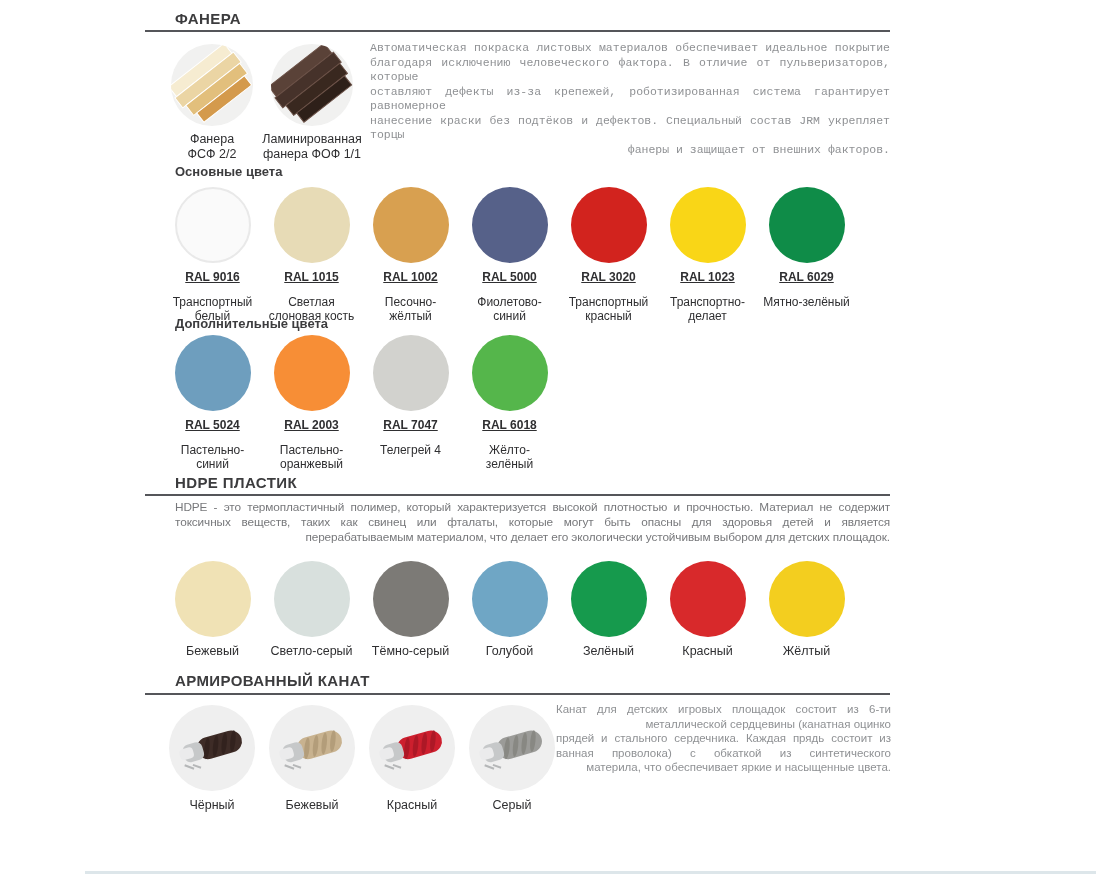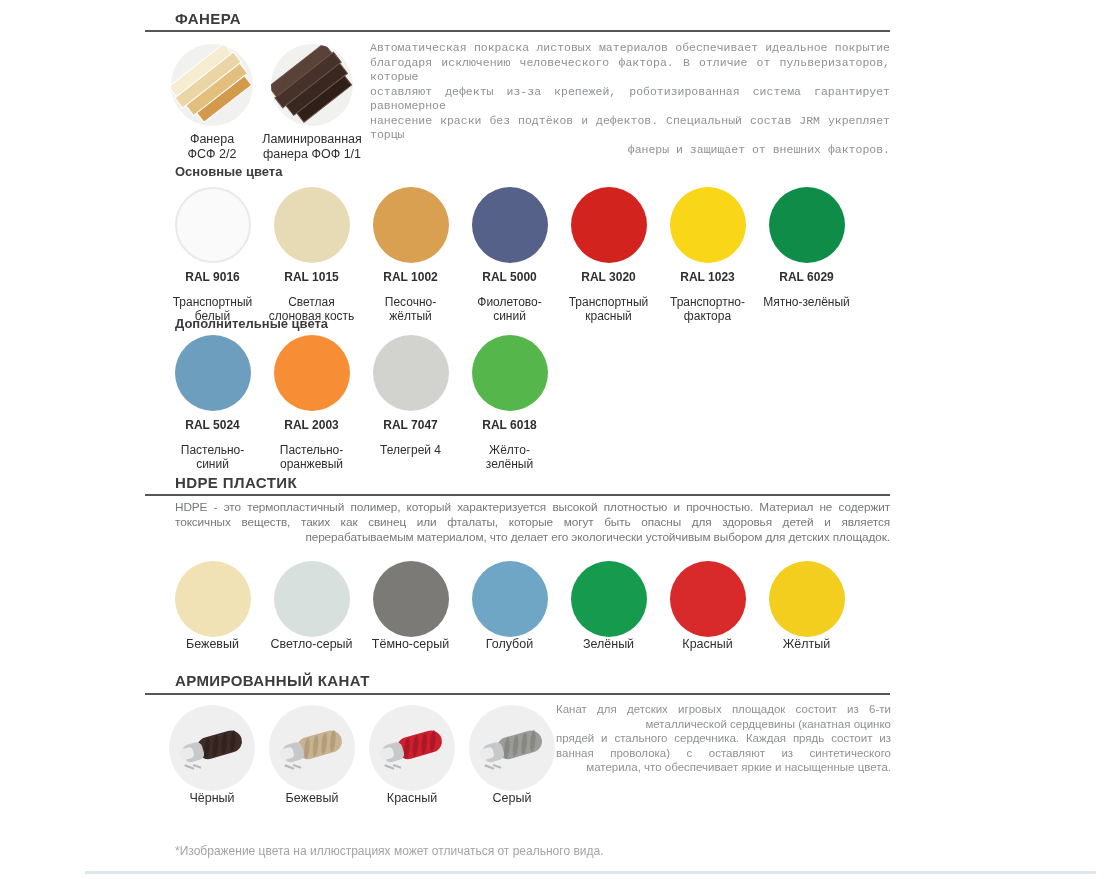--- a/index.html
+++ b/index.html
@@ -13,23 +13,23 @@
 
   .para{position:absolute;font-size:11.5px;line-height:14.5px;color:#8f9194;}
   .para .ln{text-align:right;white-space:normal;}
   .para .jl{text-align:justify;text-align-last:justify;}
   .para-hdpe{color:#77787b;font-size:11.8px;line-height:15px;letter-spacing:-0.1px;}
 
   .row{position:absolute;display:flex;}
   .cell{width:99px;display:flex;flex-direction:column;align-items:center;}
   .cell-w100{width:100px;}
   .circle{width:76px;height:76px;border-radius:50%;border:2px solid transparent;box-sizing:border-box;}
-  .ral{margin-top:7px;font-size:12px;font-weight:700;text-align:center;color:#2f2f31;}
+  .ral{margin-top:7px;font-size:12px;font-weight:700;text-align:center;color:#2f2f31;text-decoration:underline;}
   .cname{margin-top:11px;font-size:12px;line-height:14px;text-align:center;white-space:pre-line;color:#2f2f31;}
-  .single-name{font-size:12.5px;text-align:center;color:#2f2f31;}
+  .single-name{margin-top:7px;font-size:12.5px;text-align:center;color:#2f2f31;}
 
   .photo-label{margin-top:6px;font-size:12.5px;line-height:15px;text-align:center;white-space:pre-line;color:#2f2f31;}
 
   .footnote{position:absolute;font-size:12px;color:#a4a4a6;}
   .bottom-line{position:absolute;height:3px;background:#dde6ea;}
 </style>
 </head>
 <body>
 
 <div class="page">
@@ -113,21 +113,21 @@
     <div class="cell">
       <div class="circle" style="background: rgb(210, 35, 30);"></div>
       <div class="ral">RAL 3020</div>
       <div class="cname">Транспортный
 красный</div>
     </div>
     <div class="cell">
       <div class="circle" style="background: rgb(249, 214, 23);"></div>
       <div class="ral">RAL 1023</div>
       <div class="cname">Транспортно-
-фактора</div>
+делает</div>
     </div>
     <div class="cell">
       <div class="circle" style="background: rgb(15, 140, 72);"></div>
       <div class="ral">RAL 6029</div>
       <div class="cname">Мятно-зелёный</div>
     </div>
   </div>
 
   <div class="subhead" style="left:175px;top:316px;">Дополнительные цвета</div>
   <div class="row" style="left:163px;top:335px;">
@@ -275,20 +275,19 @@
         </g>
       </svg>
       <div class="single-name">Серый</div>
     </div>
   </div>
 
   <div class="para" style="left:556px;top:702px;width:335px;">
     <div class="ln jl">Канат для детских игровых площадок состоит из 6-ти</div>
     <div class="ln">металлической сердцевины (канатная оцинко</div>
     <div class="ln jl">прядей и стального сердечника. Каждая прядь состоит из</div>
-    <div class="ln jl">ванная проволока) с оставляют из синтетического</div>
+    <div class="ln jl">ванная проволока) с обкаткой из синтетического</div>
     <div class="ln">материла, что обеспечивает яркие и насыщенные цвета.</div>
   </div>
 
-  <div class="footnote" style="left:175px;top:844px;">*Изображение цвета на иллюстрациях может отличаться от реального вида.</div>
   <div class="bottom-line" style="left:85px;top:871px;width:1025px;"></div>
 
 </div>
 
 </body></html>

